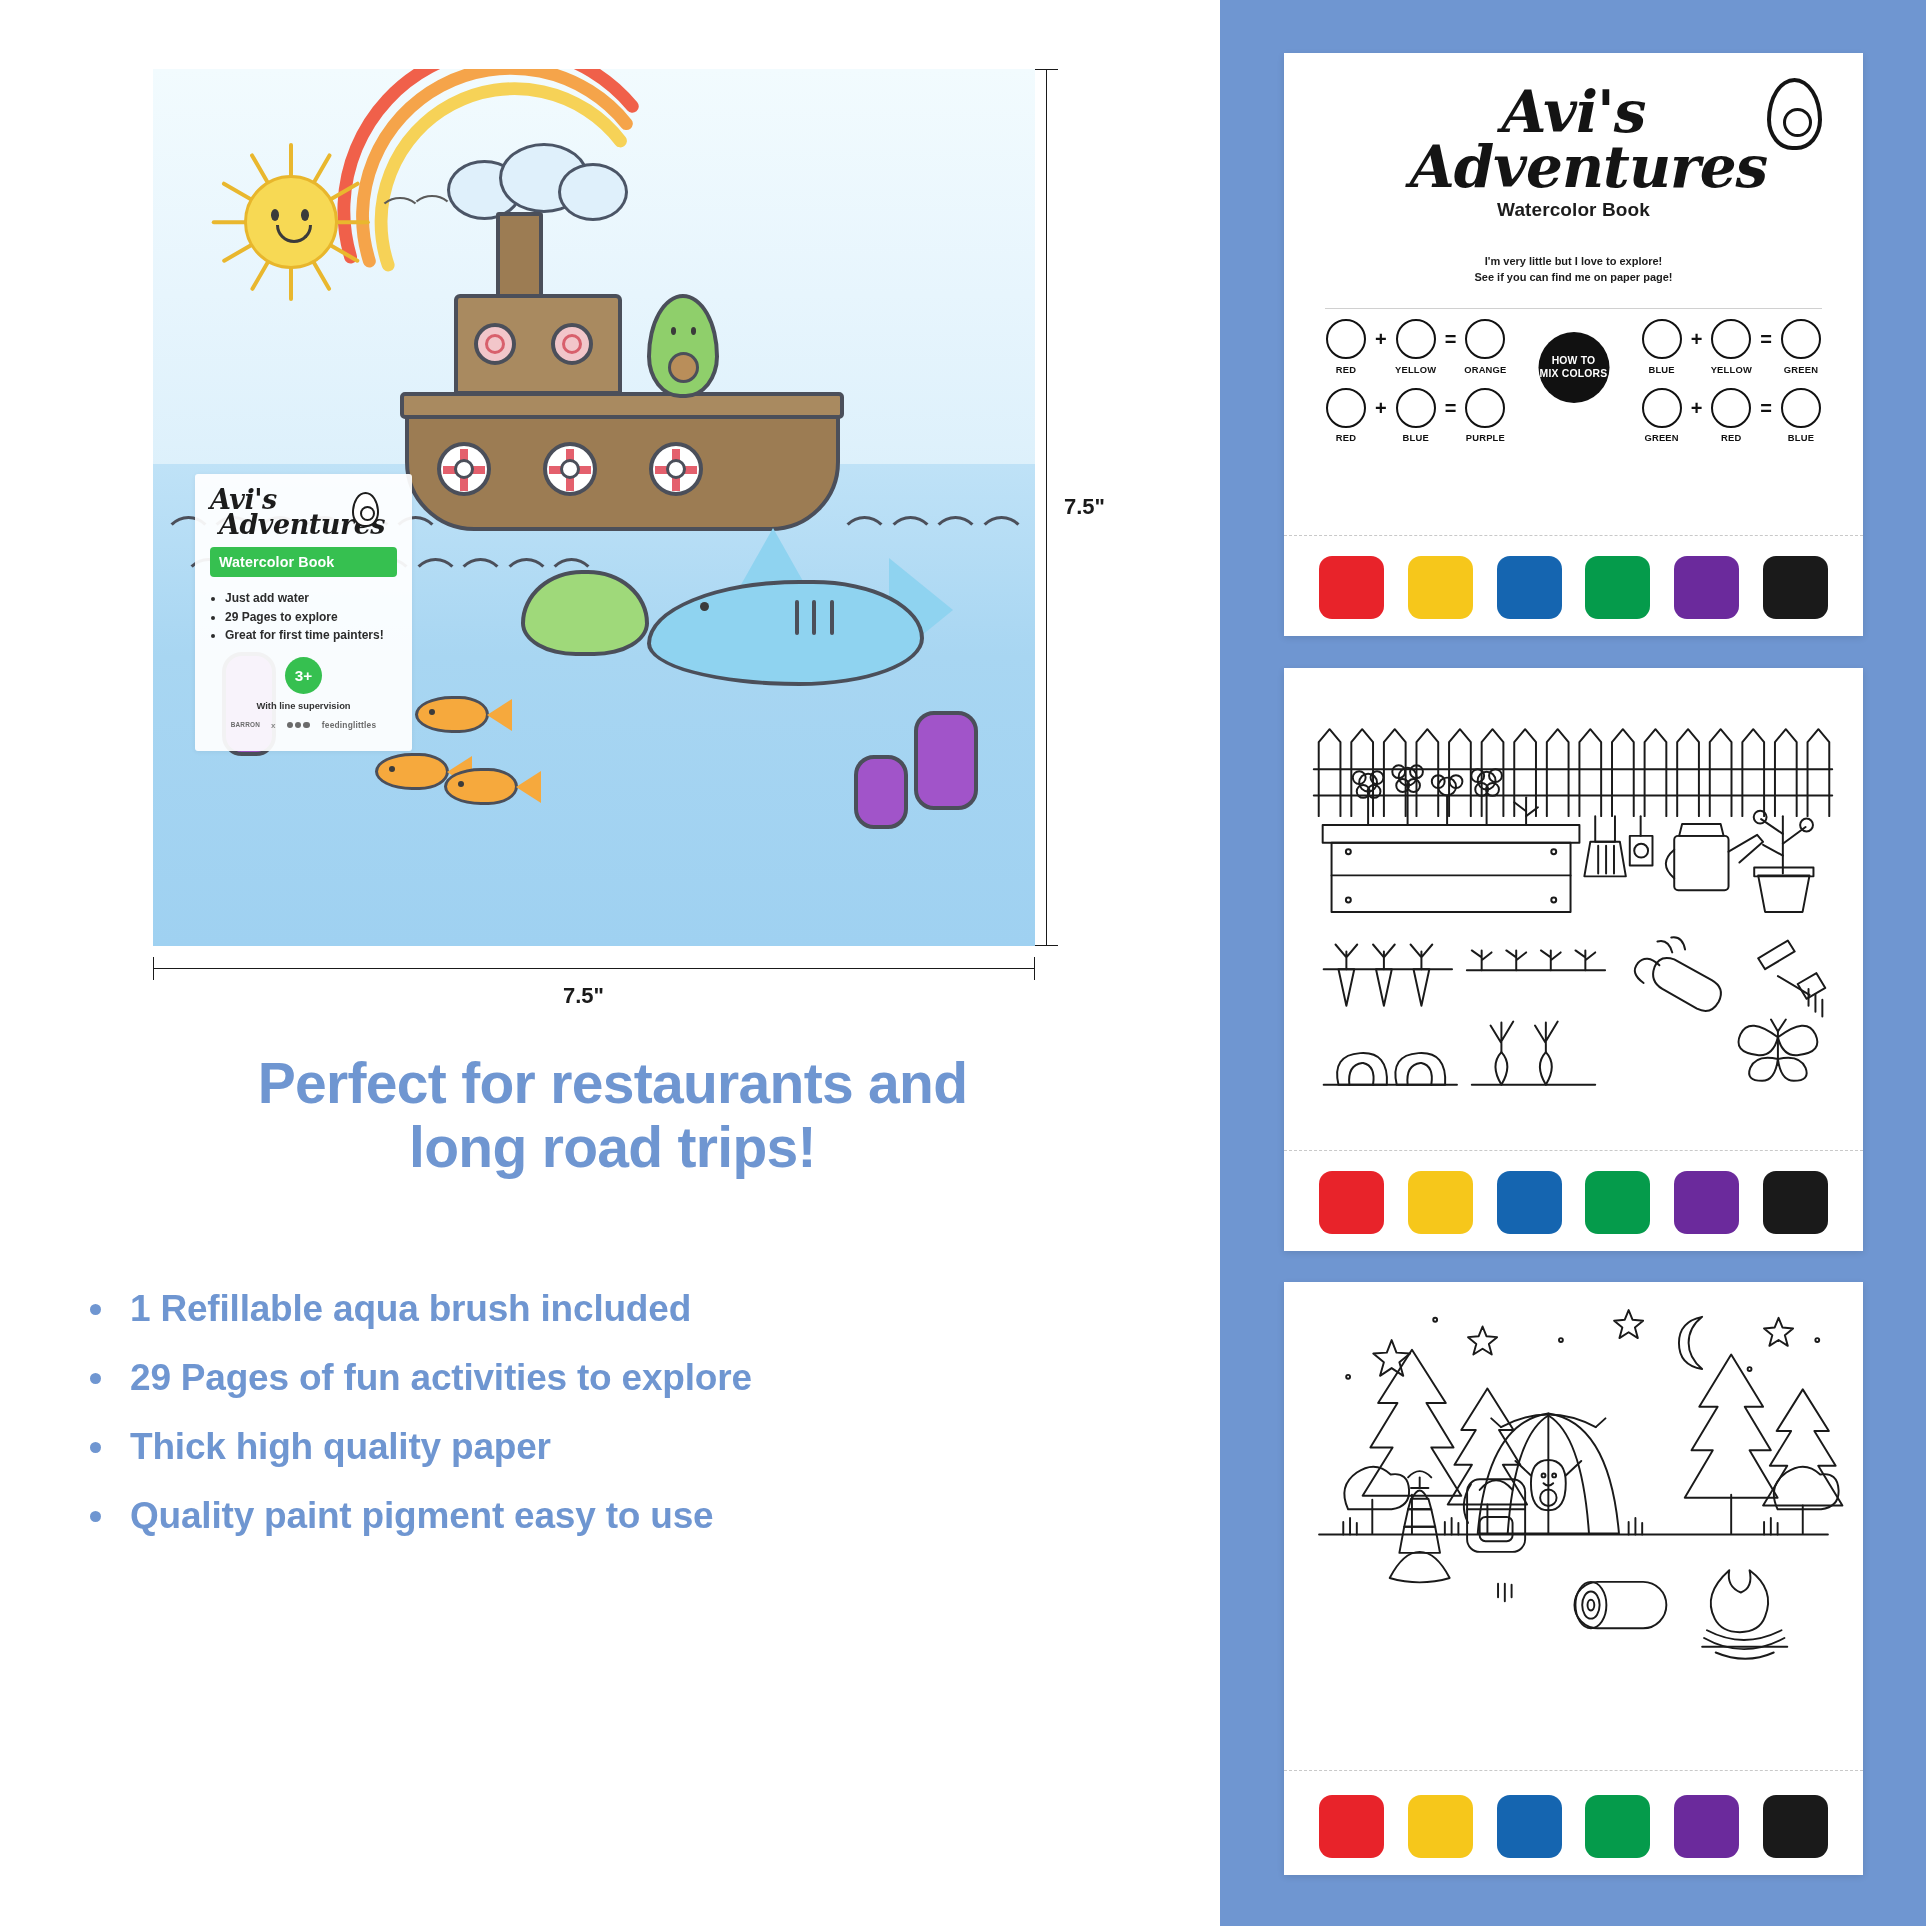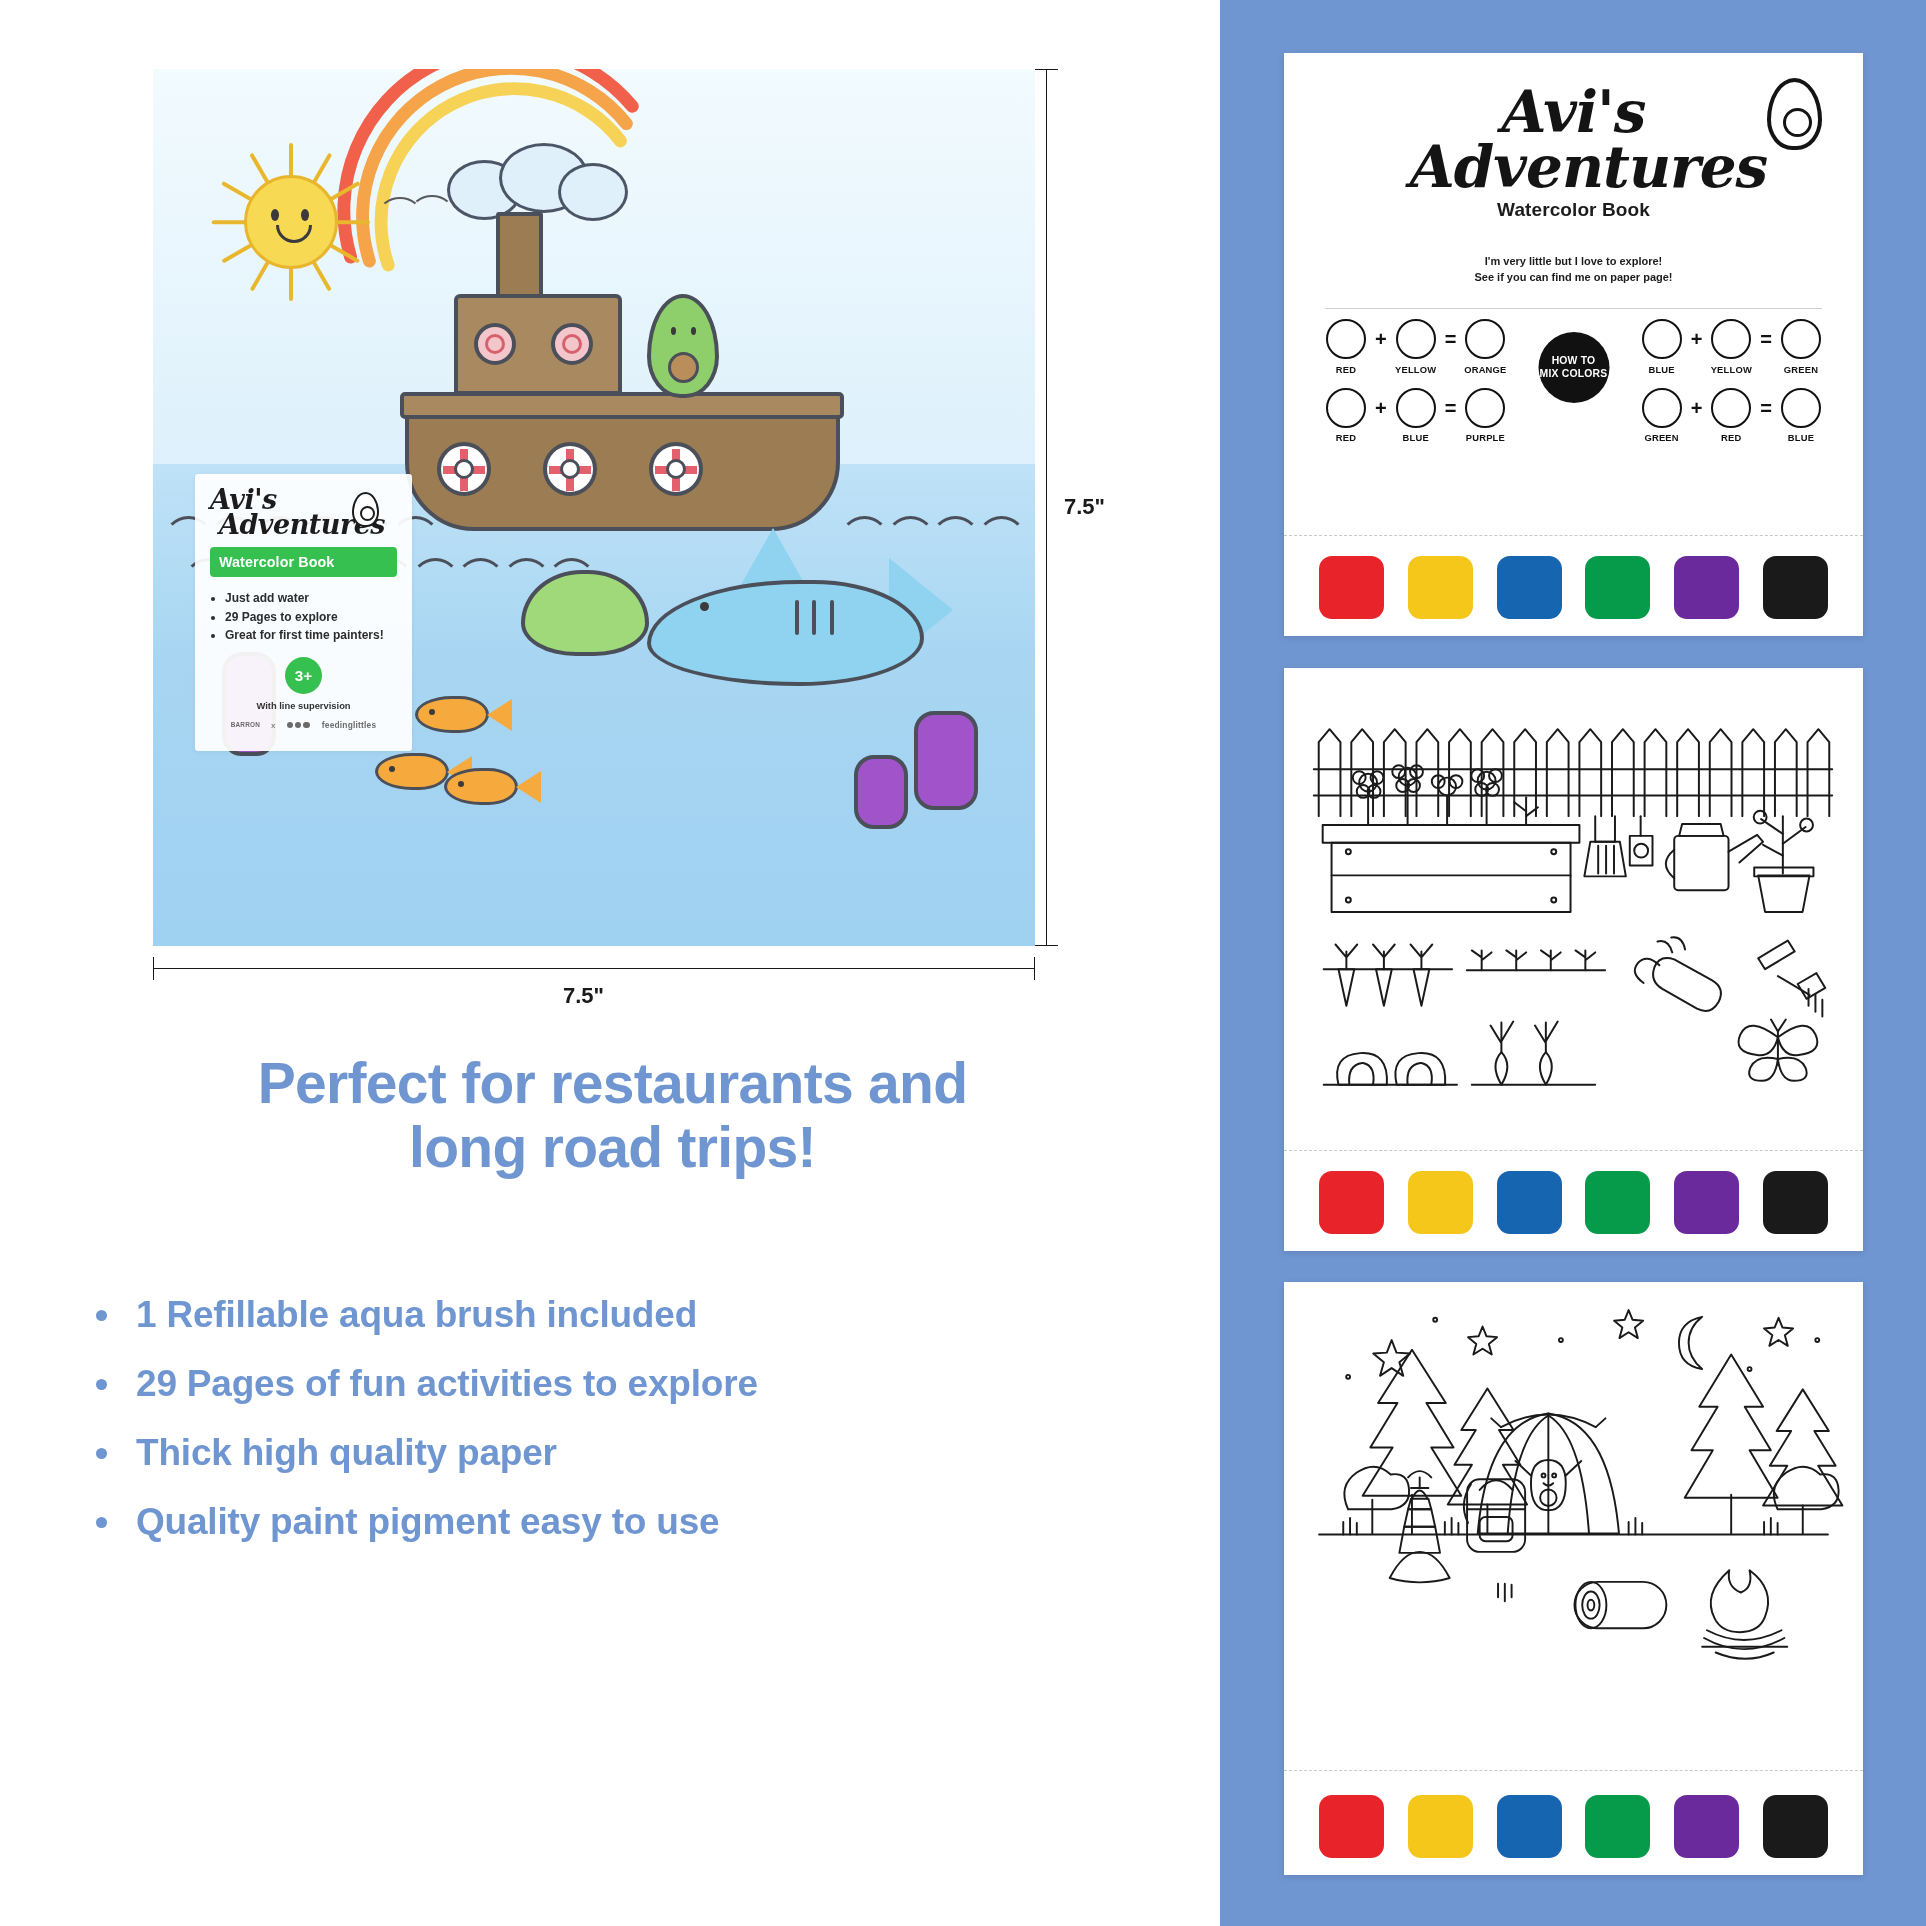--- a/index.html
+++ b/index.html
@@ -508,21 +508,21 @@
     font-size: 57px;
     font-weight: bold;
     line-height: 1.12;
     letter-spacing: -0.7px;
   }
   .feature-list {
     position: absolute;
     left: 74px;
     top: 1284px;
     width: 1087px;
-    margin: 8px;
+    margin: 2px;
     padding: 0;
     list-style: none;
   }
   .feature-list li {
     position: relative;
     color: #6f96d1;
     font-size: 37px;
     font-weight: bold;
     line-height: 1.22;
     padding-left: 54px;

